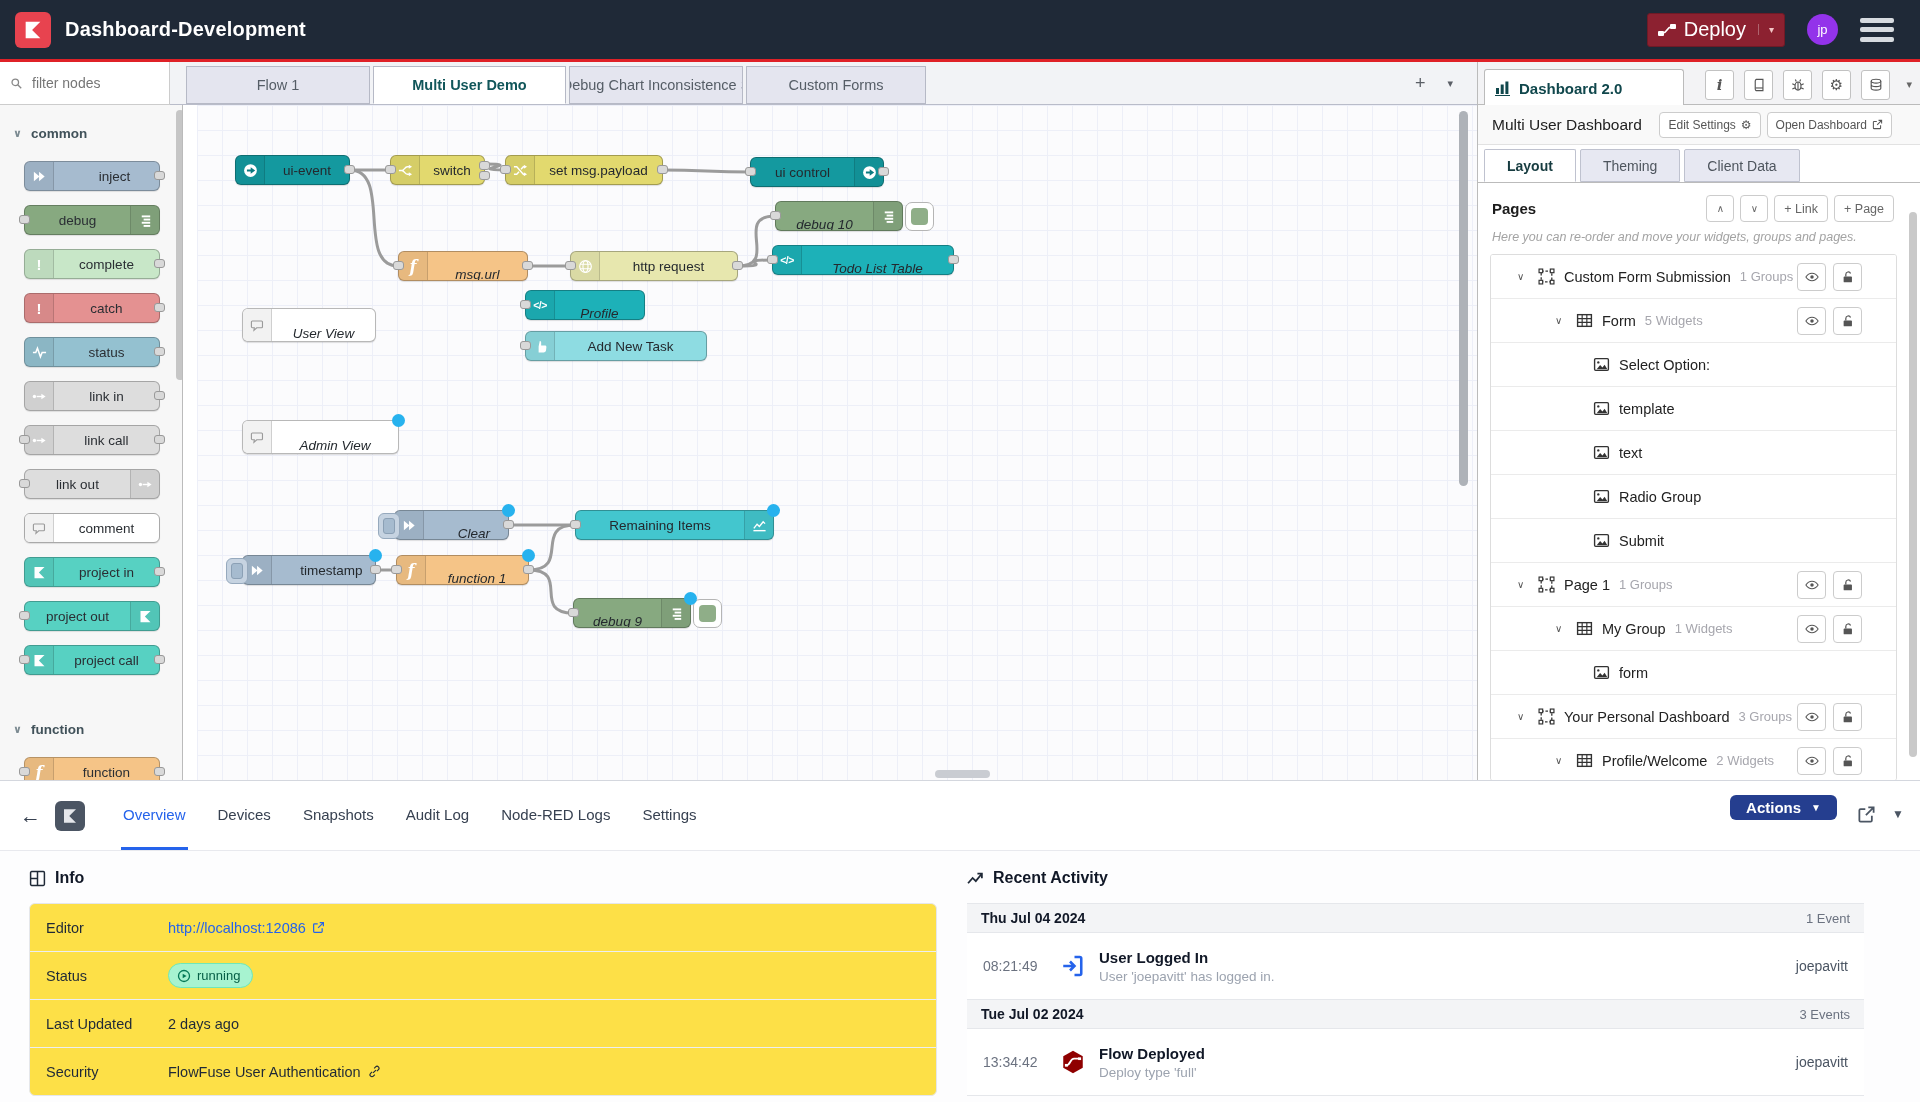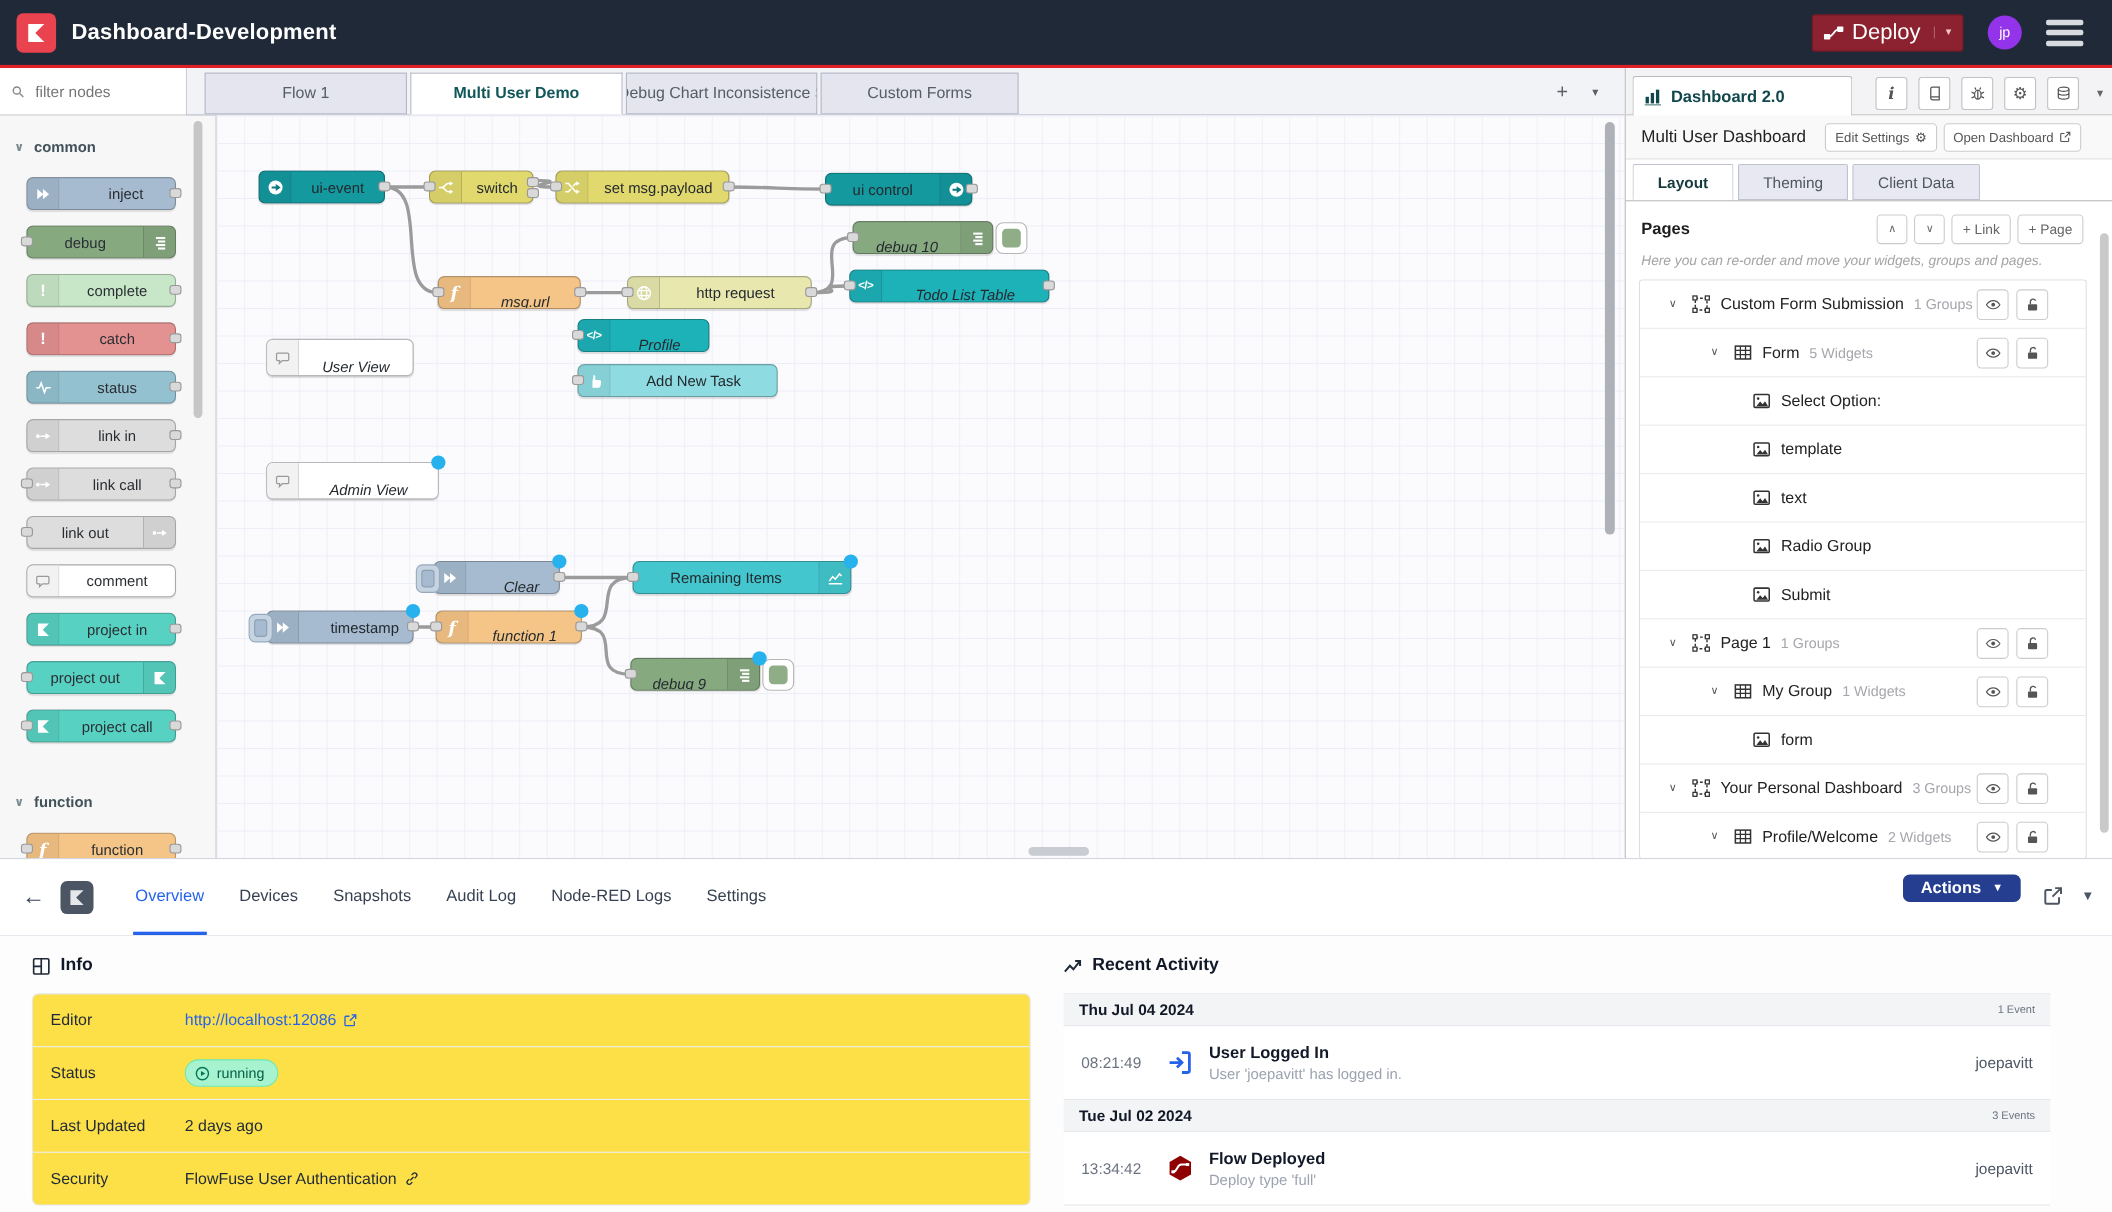--- a/index.html
+++ b/index.html
@@ -14,21 +14,21 @@
   .deploy{height:32px;background:#8c2130;border:1px solid #6f1a26;border-radius:3px;color:#fff;display:flex;align-items:center;padding:0 10px;margin-right:22px;cursor:pointer;}
   .deploy .ic{width:18px;height:14px;margin-right:8px;color:#fff;}
   .deploy .dlabel{font-size:20px;}
   .deploy .dcaret{margin-left:12px;padding-left:10px;border-left:1px solid rgba(255,255,255,.3);font-size:10px;color:#f3c6c6;}
   .avatar{width:31px;height:31px;border-radius:50%;background:#9333ea;color:#fff;display:flex;align-items:center;justify-content:center;font-size:13px;margin-right:22px;cursor:pointer;}
   .burger{width:34px;height:24px;margin-right:26px;display:flex;flex-direction:column;justify-content:space-between;cursor:pointer;}
   .burger i{display:block;height:5px;border-radius:2px;background:#d7dbe0;}
   
   .workspace{position:absolute;left:0;top:62px;right:0;height:718px;background:#fff;}
   
-  .palette{position:absolute;left:0;top:0;width:197px;height:718px;background:#f7f7f7;border-right:1px solid #bbb;box-sizing:border-box;overflow:hidden;}
+  .palette{position:absolute;left:0;top:0;width:183px;height:718px;background:#f7f7f7;border-right:1px solid #bbb;box-sizing:border-box;overflow:hidden;}
   .psearch{height:43px;border-bottom:1px solid #ccc;background:#fff;display:flex;align-items:center;width:170px;border-right:1px solid #ccc;box-sizing:border-box;}
   .psearch .ic{width:13px;height:13px;margin:0 7px 0 10px;color:#888;}
   .psearch input{border:0;outline:0;background:transparent;font-size:14px;color:#555;width:120px;font-family:inherit;}
   .psec{margin:14px 0 0 0;height:28px;display:flex;align-items:center;color:#41525a;font-weight:bold;font-size:13.5px;}
   .psec .chev{color:#7b8a91;font-size:11px;margin:0 9px 0 13px;}
   .psec.fn{margin-top:40px;}
   .pnode{position:relative;width:136px;height:30px;margin:14px 0 0 24px;border:1px solid rgba(0,0,0,.25);border-radius:6px;box-sizing:border-box;display:flex;box-shadow:0 1px 1px rgba(0,0,0,.10);font-size:13.5px;color:#2a2e33;cursor:grab;}
   .pscroll{position:absolute;left:176px;top:48px;width:8px;height:270px;border-radius:4px;background:#c6c6c6;}
   
   .nicon{width:28px;display:flex;align-items:center;justify-content:center;background:rgba(0,0,0,.055);flex:0 0 28px;}
@@ -129,21 +129,21 @@
   .irow .il{width:122px;padding-left:16px;font-size:14.5px;color:#1f2937;}
   .irow .iv{font-size:14.5px;color:#1f2937;display:flex;align-items:center;gap:7px;}
   .irow a{color:#2563eb;text-decoration:none;display:flex;align-items:center;gap:6px;}
   .irow .ic{width:13px;height:13px;}
   .pill{display:inline-flex;align-items:center;gap:6px;background:#a7f3d0;border:1.5px solid #6ee7b7;color:#065f46;font-size:13px;border-radius:999px;padding:4px 12px 4px 8px;}
   .pill .ic{width:14px;height:14px;color:#047857;}
   .actcol{position:absolute;left:967px;top:18px;width:897px;}
   .acttable{margin-top:16px;border-top:1px solid #e5e7eb;}
   .dayrow{height:28px;background:#f3f4f6;border-bottom:1px solid #e5e7eb;display:flex;align-items:center;}
   .dayrow .d{margin-left:14px;font-weight:bold;font-size:14px;color:#111827;flex:1;}
-  .dayrow .c{margin-right:14px;font-size:10px;color:#6b7280;}
+  .dayrow .c{margin-right:14px;font-size:13px;color:#6b7280;}
   .evrow{height:66px;display:flex;align-items:center;border-bottom:1px solid #e5e7eb;background:#fff;}
   .evrow .tm{width:66px;margin-left:16px;color:#6b7280;font-size:14px;}
   .evrow .eic{width:24px;height:24px;margin:0 14px 0 12px;flex:0 0 24px;}
   .evrow .eic svg{width:24px;height:24px;}
   .evrow .emain{flex:1;}
   .evrow .et{font-size:15px;font-weight:bold;color:#111827;}
   .evrow .ed{font-size:13.5px;color:#9ca3af;margin-top:3px;}
   .evrow .eu{margin-right:16px;font-size:14px;color:#4b5563;}
   .hidden-defs{position:absolute;width:0;height:0;overflow:hidden;}
   .ic{display:block;}

